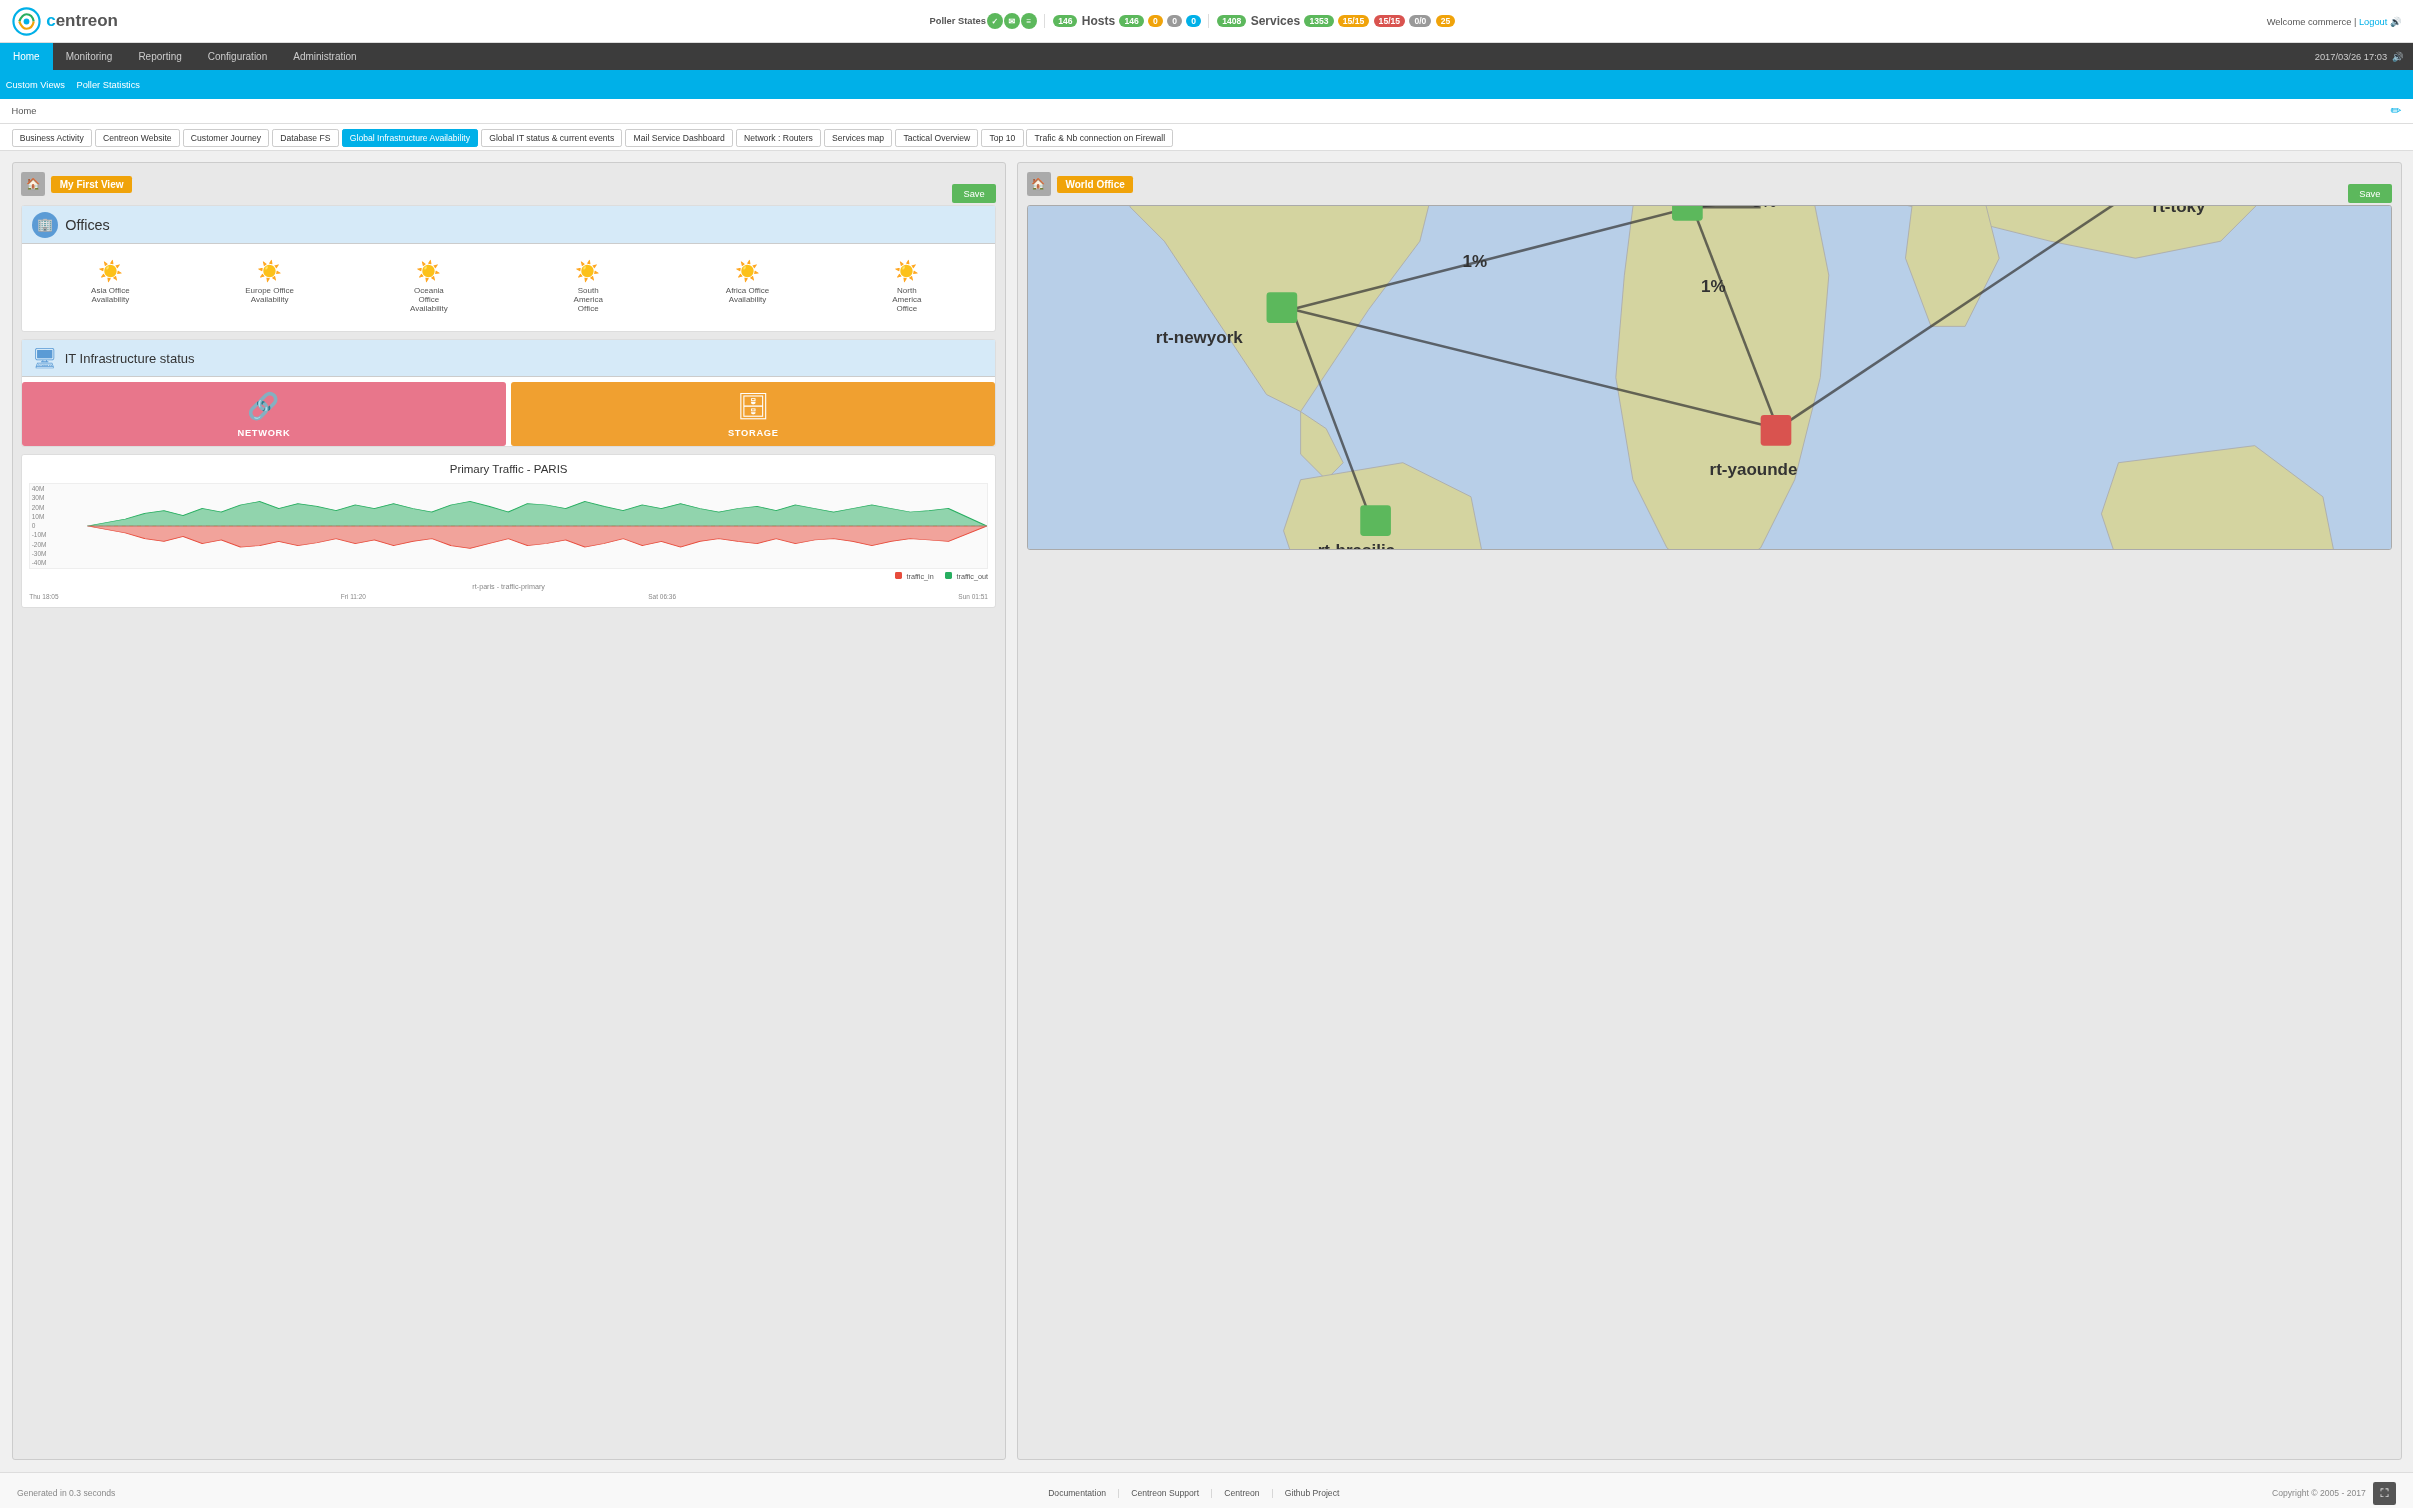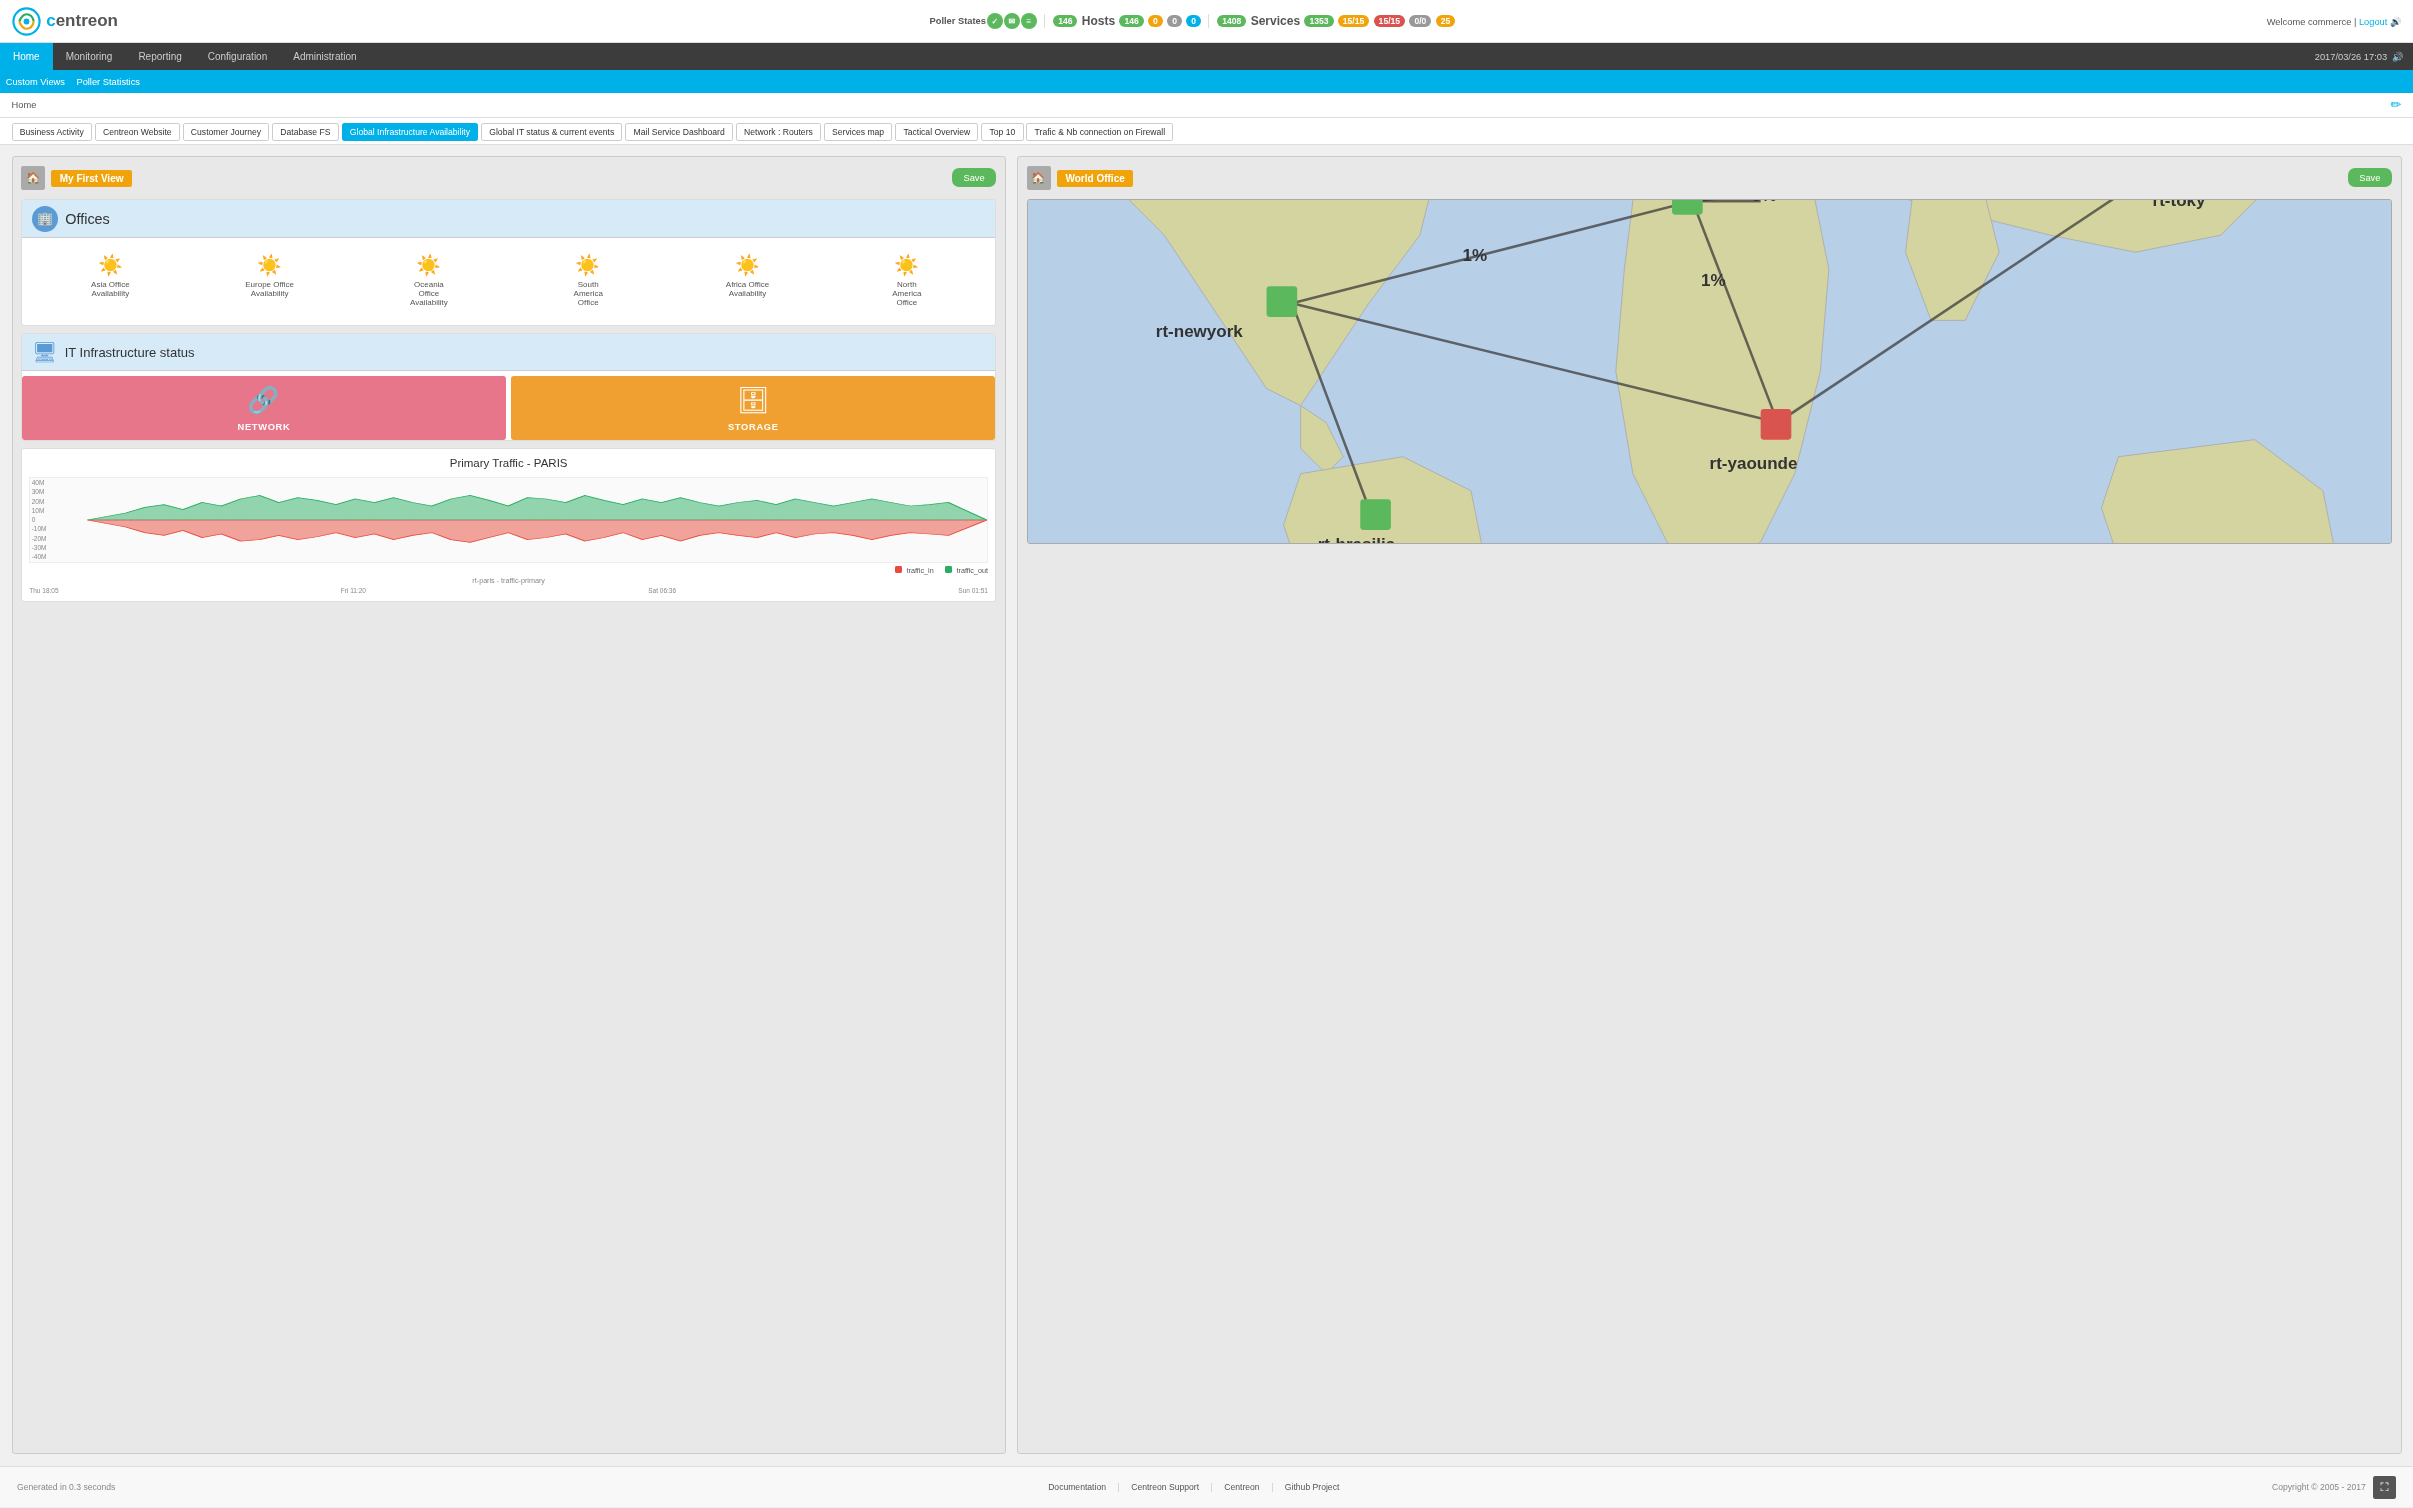--- a/index.html
+++ b/index.html
@@ -53,21 +53,21 @@
     .nav-item.active { background: #00b0e8; color: #fff; }
     .datetime { margin-left: auto; color: #ccc; font-size: 9.3px; padding-right: 8.6px; display: flex; align-items: center; gap: 5.7px; }
 
     
     .sub-nav {
       background: #00b0e8;
       display: flex;
       align-items: center;
       padding: 2.9px 5.7px;
       gap: 11.5px;
-      height: 23px;
+      height: 29px;
     }
     .sub-nav-item { color: #fff; font-size: 9.3px; cursor: pointer; }
 
     
     .breadcrumb-bar {
       background: #fff;
       padding: 4.3px 11.5px;
       font-size: 9.3px;
       color: #555;
       display: flex;
@@ -139,25 +139,25 @@
       padding: 2.9px 8.6px;
       border-radius: 2.2px;
       font-size: 10px;
       font-weight: bold;
     }
     .save-btn {
       background: #5cb85c;
       color: #fff;
       border: none;
       padding: 4.3px 11.5px;
-      border-radius: 7px;
+      border-radius: 2px;
       cursor: pointer;
       font-size: 9.3px;
       position: absolute;
-      top: 11px;
+      top: 21px;
       right: 8.6px;
     }
 
     
     .widget-box {
       background: #fff;
       border: 0.7px solid #ddd;
       border-radius: 2.9px;
       margin-bottom: 7.2px;
     }

